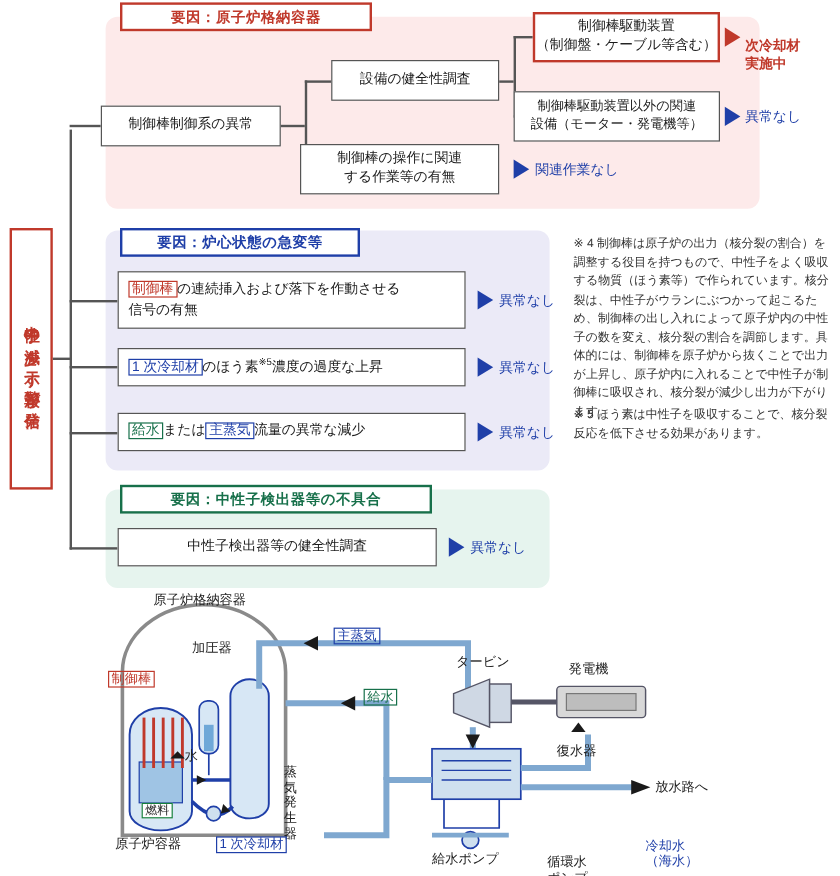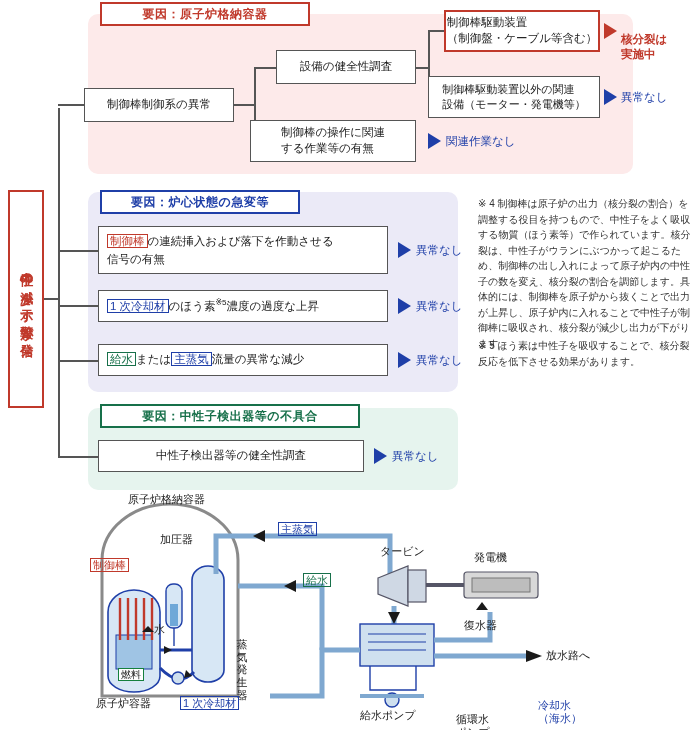--- a/index.html
+++ b/index.html
@@ -7,21 +7,21 @@
     width:700px;height:730px;position:relative;
     background:#ffffff;
     font-family:"Liberation Sans","DejaVu Sans",sans-serif;
     font-size:11px;color:#1a1a1a;
     overflow:hidden;
   }
   .box{
     position:absolute;box-sizing:border-box;
     background:#fff;border:1px solid #555;
     display:flex;align-items:center;justify-content:center;
-    text-align:left;line-height:1.35;
+    text-align:center;line-height:1.35;
   }
   .panel{position:absolute;border-radius:10px;box-sizing:border-box;}
   .hdr{
     position:absolute;box-sizing:border-box;
     background:#fff;border:2px solid #c0392b;
     color:#c0392b;font-weight:bold;font-size:12px;
     display:flex;align-items:center;justify-content:center;
     letter-spacing:.5px;
   }
   .hdr.blue{border-color:#1f3fa8;color:#1f3fa8;}
@@ -95,21 +95,21 @@
 （制御盤・ケーブル等含む）</span>
 </div>
 
 <div class="box" style="left:428px;top:76px;width:172px;height:42px;font-size:11px;white-space:pre-line;">
   <span>制御棒駆動装置以外の関連
 設備（モーター・発電機等）</span>
 </div>
 
 <div class="tri red" style="left:604px;top:23px;"></div>
 <div class="lbl red" style="left:621px;top:17px;white-space:pre-line;line-height:1.3;">
-  <span>核分裂は
+  <span>次冷却材
 実施中</span>
 </div>
 
 <div class="tri" style="left:604px;top:89px;"></div>
 <div class="lbl" style="left:621px;top:90px;">
   <span>異常なし</span>
 </div>
 
 <div class="tri" style="left:428px;top:133px;"></div>
 <div class="lbl" style="left:446px;top:134px;">

